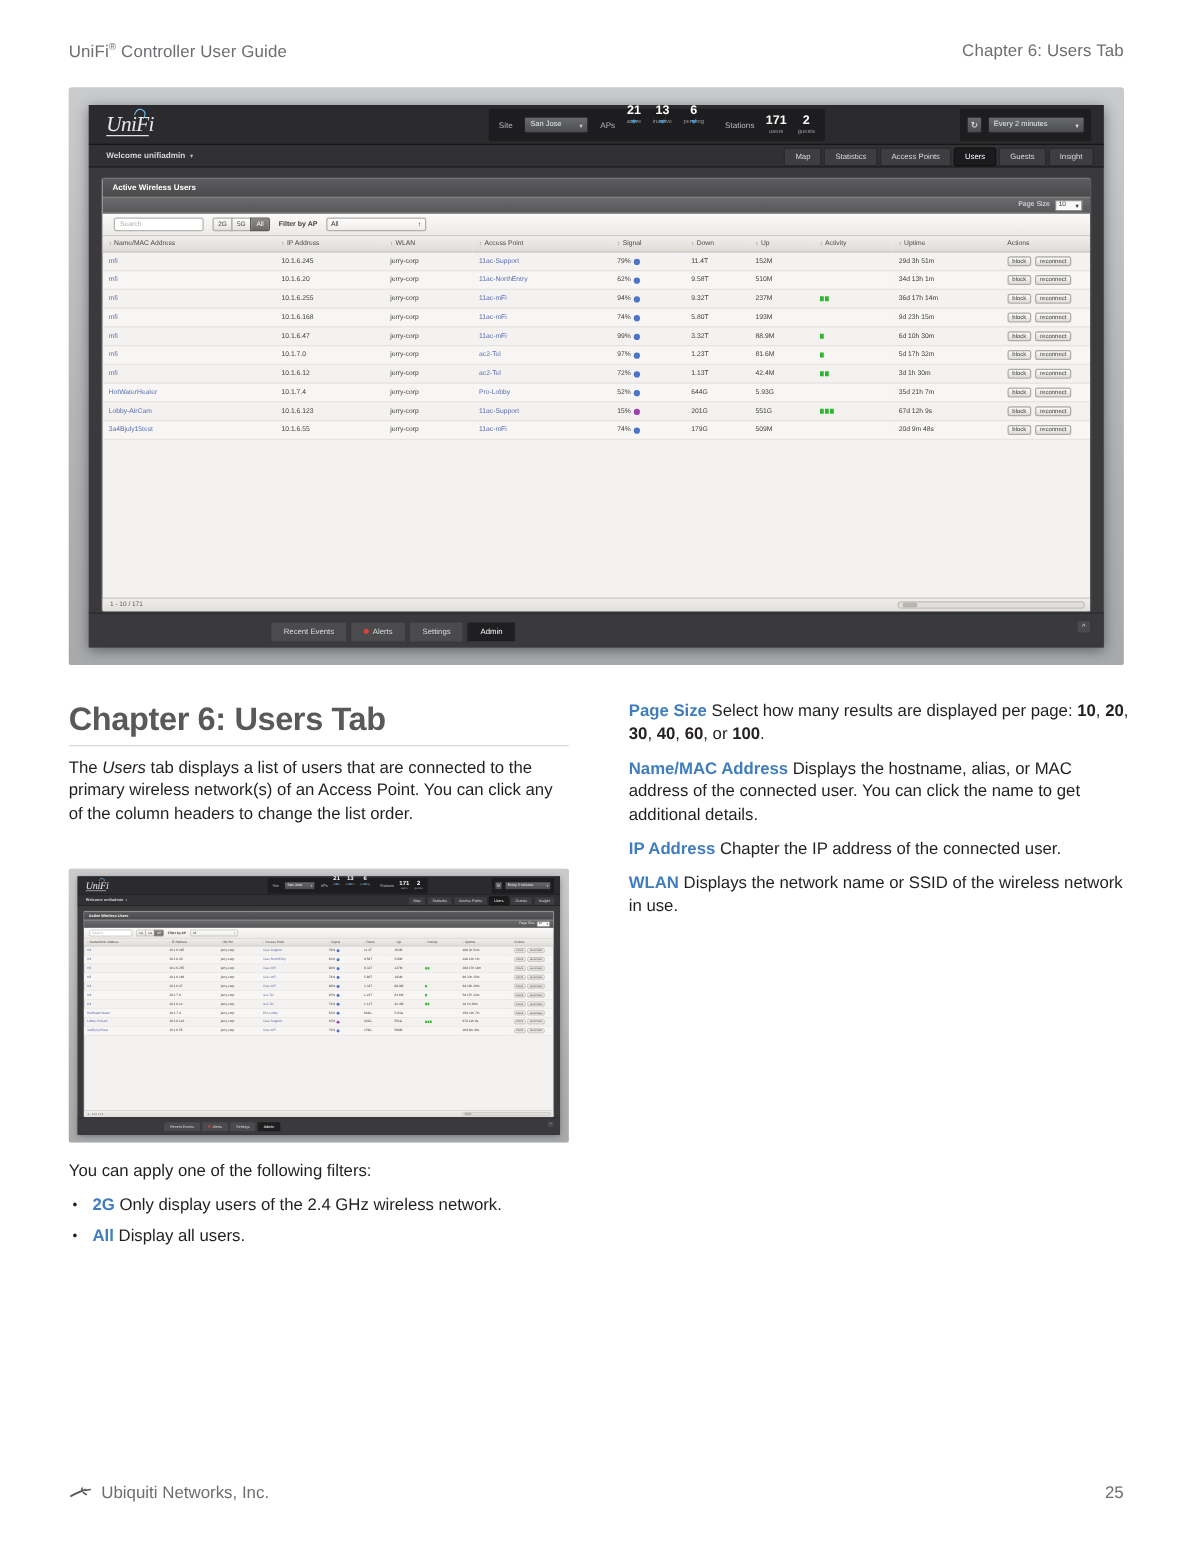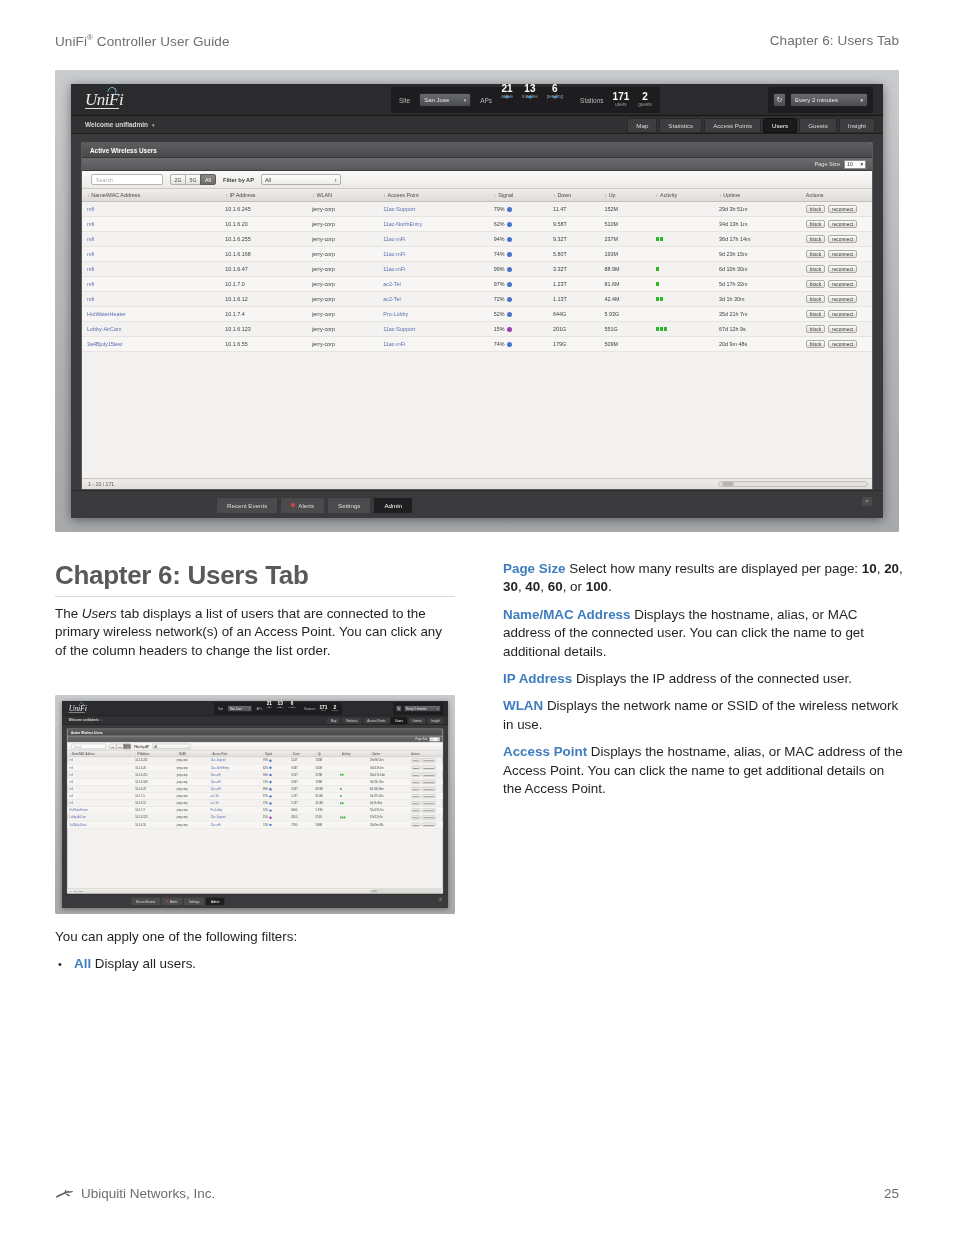--- a/index.html
+++ b/index.html
@@ -852,30 +852,30 @@
     </div>
     <div class="bot-collapse">^</div>
   </div>
       </div>
   </div>
 </div>
 
 <div style="position:absolute;left:55px;top:928px;width:400px;">
   <p class="body">You can apply one of the following filters:</p>
   <ul class="filters" id="filter-list">
+      <li><span class="kw">2G</span><span>  Only display users of the 2.4 GHz wireless network.</span></li>
       <li><span class="kw">All</span><span>  Display all users.</span></li>
     </ul>
 </div>
 
 <div class="col-right">
   <p class="body"><span class="kw">Page Size</span><span>  Select how many results are displayed per page: </span><span id="ps-opts"><span class="bold">10</span>, <span class="bold">20</span>, <span class="bold">30</span>, <span class="bold">40</span>, <span class="bold">60</span>, or <span class="bold">100</span></span><span>.</span></p>
   <p class="body"><span class="kw">Name/MAC Address</span><span>  Displays the hostname, alias, or MAC address of the connected user. You can click the name to get additional details.</span></p>
-  <p class="body"><span class="kw">IP Address</span><span>  Displays the IP address of the connected user.</span></p>
+  <p class="body"><span class="kw">IP Address</span><span>  Chapter the IP address of the connected user.</span></p>
   <p class="body"><span class="kw">WLAN</span><span>  Displays the network name or SSID of the wireless network in use.</span></p>
-  <p class="body"><span class="kw">Access Point</span><span>  Displays the hostname, alias, or MAC address of the Access Point. You can click the name to get additional details on the Access Point.</span></p>
 </div>
 
 <div class="page-footer">
   <div class="footer-left">
     <span class="ubnt-mark">
       <svg viewBox="0 0 24 13" width="20" height="11">
           <g fill="#58595b">
             <path d="M1 9 C6 6 11 4 16 2 L17 3.5 C12 5.5 6.5 8 2 10.5 Z"></path>
             <path d="M12 1.5 L13.6 0.6 L13.2 5 L11.6 5.3 Z"></path>
             <path d="M16 3 L21.5 2.2 L21 3.8 L15.6 4.6 Z"></path>

